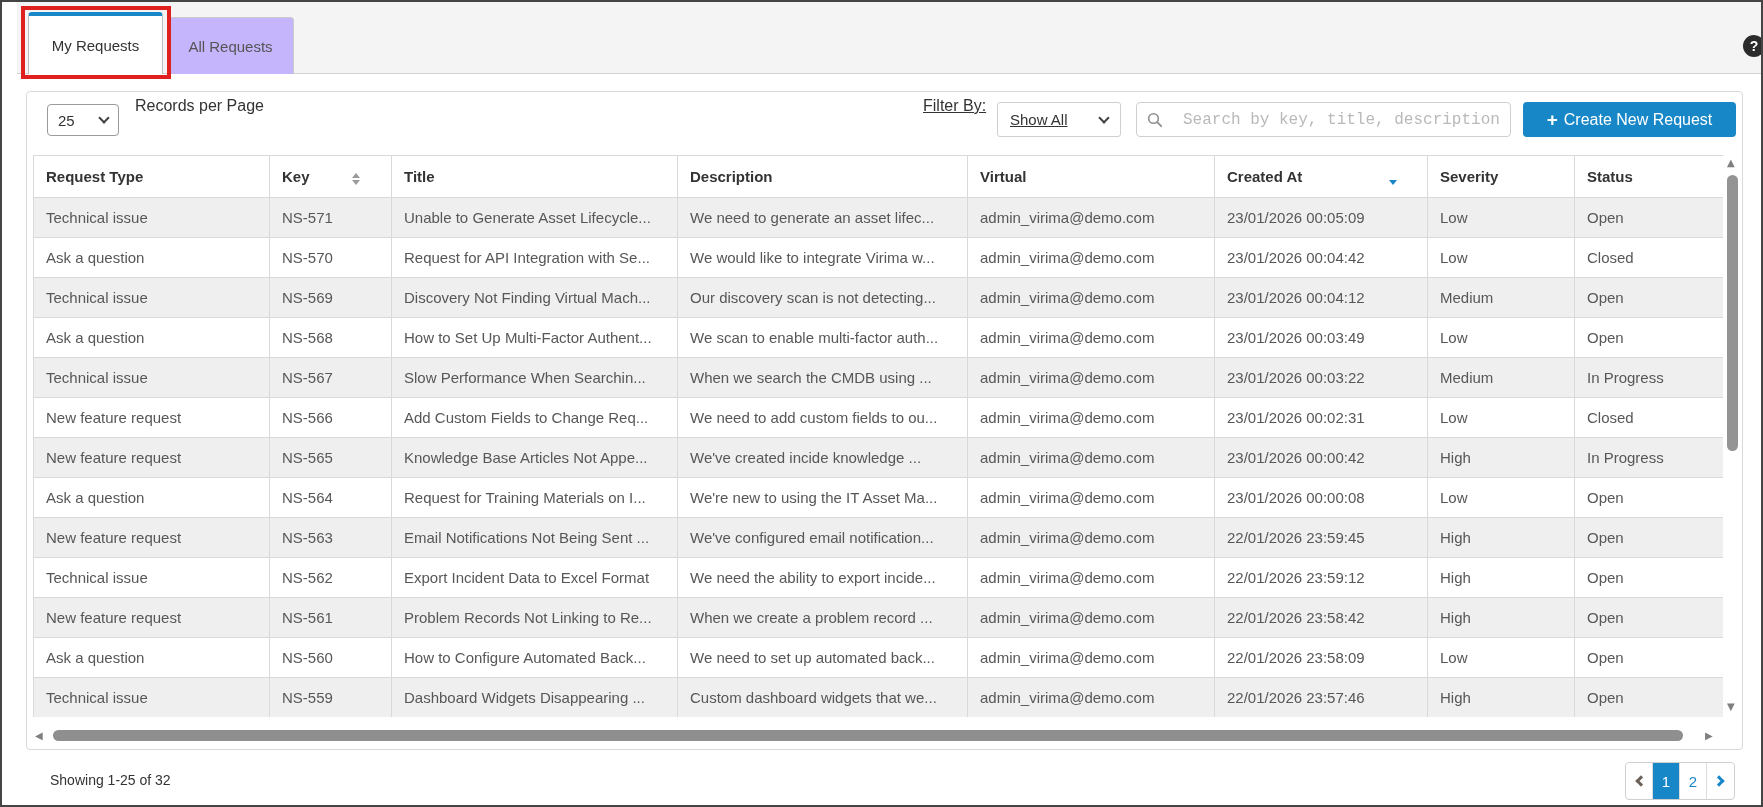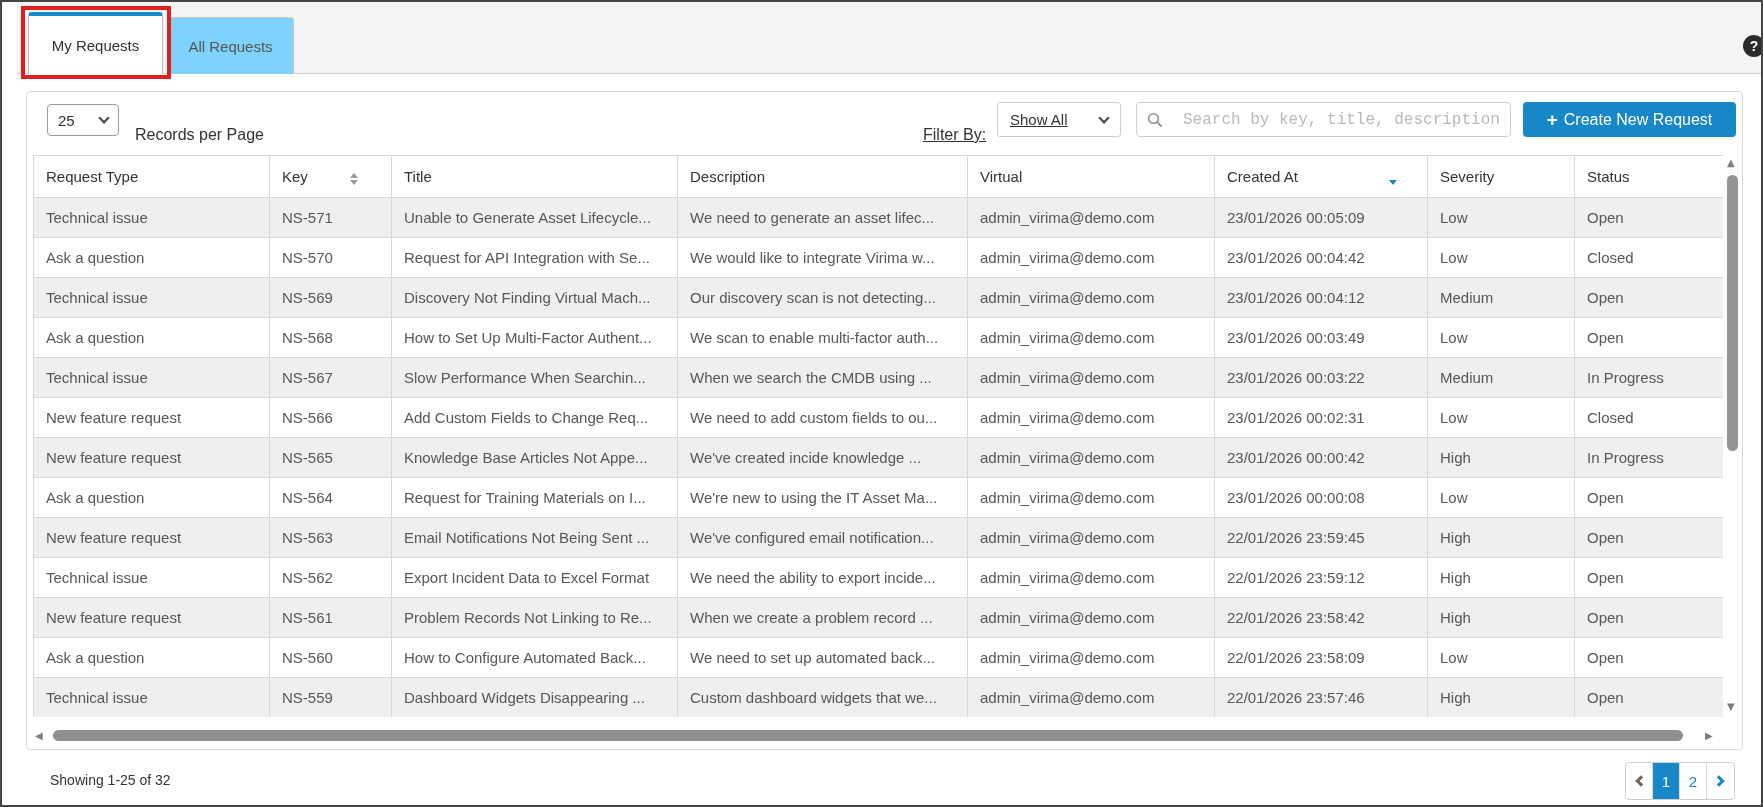--- a/index.html
+++ b/index.html
@@ -9,21 +9,21 @@
     border:2px solid #454545; overflow:hidden;
   }
   
   .tabbar { position:absolute; left:15px; top:0; width:100%; height:72px;
             background:#f4f4f4; border-bottom:1px solid #d2d2d2; }
   .tab { position:absolute; display:flex; align-items:center; justify-content:center;
          font-size:15px; color:#333; cursor:pointer; }
   .tab-active { left:11px; top:10px; width:135px; height:62px; background:#fff;
                 border:1px solid #bdbdbd; border-bottom:none;
                 border-top:4px solid #1787c8; border-radius:4px 4px 0 0; z-index:2; }
-  .tab-inactive { left:150px; top:15px; width:127px; height:57px; background:#7dd3fc;
+  .tab-inactive { left:150px; top:15px; width:127px; height:57px; background:#c4b5fd;
                   border:1px solid #c9c9c9; border-bottom:none; border-radius:4px 4px 0 0;
                   color:#555; }
   .annotation { position:absolute; left:4px; top:4px; width:150px; height:73px;
                 border:4px solid #e01f1f; z-index:3; pointer-events:none; }
   .help { position:absolute; left:1726px; top:33px; width:22px; height:22px;
           border-radius:50%; background:#2b2b2b; color:#fff; font-weight:bold;
           font-size:14px; display:flex; align-items:center; justify-content:center;
           cursor:pointer; }
   
   .panel { position:absolute; left:24px; top:89px; width:1717px; height:659px;
@@ -31,41 +31,41 @@
   
   .sel { position:absolute; display:flex; align-items:center; background:#fff;
          border:1px solid #9a9a9a; border-radius:4px; font-size:15px; color:#333;
          cursor:pointer; }
   .sel-records { left:20px; top:12px; width:72px; height:32px; padding:12px 10px;
                  justify-content:space-between; }
   .sel-filter { left:970px; top:10px; width:124px; height:35px; padding:0 12px;
                 border-color:#cfcfcf; border-radius:3px; justify-content:space-between;text-decoration:underline; }
   .chev { width:8px; height:8px; border-right:2px solid #444; border-bottom:2px solid #444;
           transform:rotate(45deg); margin-top:-4px; }
-  .lbl { position:absolute; font-size:16px; color:#333; top:34px; }
+  .lbl { position:absolute; font-size:16px; color:#333; top:5px; }
   .lbl-records { left:108px; }
   .lbl-filter { left:896px;text-decoration:underline; }
   .search { position:absolute; left:1109px; top:10px; width:375px; height:35px;
             border:1px solid #cfcfcf; border-radius:4px; background:#fff;
             display:flex; align-items:center; padding:0 10px; }
   .search input { border:none; outline:none; flex:1; font-size:16px; color:#444;
                   margin-left:20px; font-family:Liberation Mono, monospace; }
   .search input::placeholder { color:#b9b9b9; }
   .btn-create { position:absolute; left:1496px; top:10px; width:213px; height:35px;
                 background:#1787c8; color:#fff; border:none; border-radius:4px;
                 font-size:16px; cursor:pointer; display:flex; align-items:center;
                 justify-content:center; gap:6px; font-family:"Liberation Sans", sans-serif; }
   .btn-create .plus { font-weight:bold; font-size:19px; line-height:1; }
   
   .table-wrap { position:absolute; left:6px; top:63px; width:1690px; height:562px;
                 overflow:hidden; }
   table { border-collapse:collapse; table-layout:fixed; width:1690px; }
   th, td { border:1px solid #d9d9d9; padding:0 12px; text-align:left;
            white-space:nowrap; overflow:hidden; }
-  th { height:42px; font-size:15px; font-weight:normal; color:#333; background:#fff;
+  th { height:42px; font-size:15px; font-weight:bold; color:#333; background:#fff;
        cursor:pointer; }
   td { height:40px; font-size:15px; color:#575757; }
   tbody tr:nth-child(odd) td { background:#efefef; }
   tbody tr:nth-child(even) td { background:#fff; }
   .th-flex { display:flex; align-items:flex-end; }
   .sort-stack { display:inline-flex; flex-direction:column; gap:2px; margin-left:42px;
                 cursor:pointer; }
   .tri-up { width:0; height:0; border-left:4px solid transparent;
             border-right:4px solid transparent; border-bottom:5px solid #9b9b9b; }
   .tri-down { width:0; height:0; border-left:4px solid transparent;

